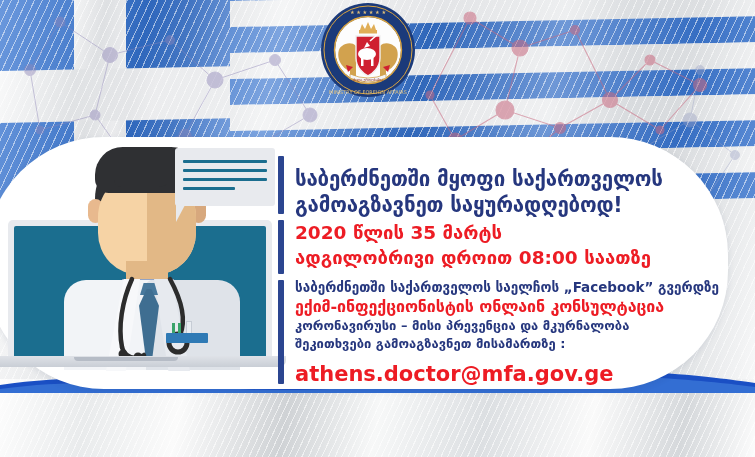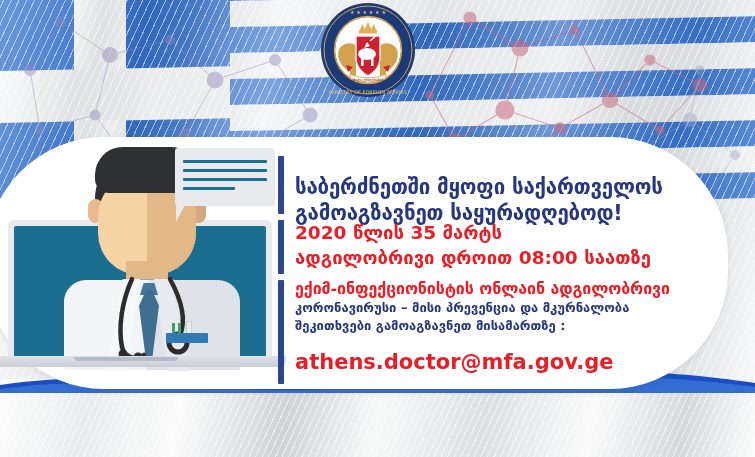--- a/index.html
+++ b/index.html
@@ -165,36 +165,36 @@
     border-left:9px solid #e8eaee;border-right:13px solid transparent;
     border-bottom:17px solid transparent;
   }
   .bl{position:absolute;left:8px;background:#1b6e8f;height:3px;border-radius:1px;}
 
   
   .content{position:absolute;left:278px;top:150px;width:440px;}
   .bar{position:absolute;left:0;width:6px;background:#2b4590;border-radius:1px;}
 
   .title{
-    position:absolute;left:17px;top:24px;width:420px;
+    position:absolute;left:17px;top:16px;width:420px;
     color:#26377e;font-size:20.5px;line-height:26px;font-weight:bold;
     letter-spacing:-.2px;
   }
   .dates{
     position:absolute;left:17px;top:70px;width:420px;
     color:#ed1c24;font-size:18.5px;line-height:25px;font-weight:bold;
   }
   .body{
     position:absolute;left:17px;top:128px;width:430px;
   }
   .l1{color:#26377e;font-size:13.5px;line-height:18px;font-weight:bold;}
   .l2{color:#ed1c24;font-size:16px;line-height:21px;font-weight:bold;letter-spacing:-.1px;}
   .l3{color:#26377e;font-size:13px;line-height:18px;font-weight:bold;}
   .l4{color:#26377e;font-size:13px;line-height:18px;font-weight:bold;}
-  .email{color:#ed1c24;font-size:21px;line-height:26px;font-weight:bold;margin-top:14px;}
+  .email{color:#ed1c24;font-size:21px;line-height:26px;font-weight:bold;margin-top:8px;}
 
   
   .emblem{position:absolute;left:320px;top:2px;width:96px;height:96px;}
 </style>
 </head>
 <body>
 
 <div id="poster">
 
   <div class="flag-wrap">
@@ -404,20 +404,21 @@
       <div>საბერძნეთში მყოფი საქართველოს</div>
       <div>გამოაგზავნეთ საყურადღებოდ!</div>
     </div>
 
     <div class="dates">
       <div>2020 წლის 35 მარტს</div>
       <div>ადგილობრივი დროით 08:00 საათზე</div>
     </div>
 
     <div class="body">
-      <div class="l2">ექიმ-ინფექციონისტის ონლაინ ადგილობრივი</div>
+      <div class="l1">საბერძნეთში საქართველოს საელჩოს „Facebook” გვერდზე</div>
+      <div class="l2">ექიმ-ინფექციონისტის ონლაინ კონსულტაცია</div>
       <div class="l3">კორონავირუსი – მისი პრევენცია და მკურნალობა</div>
       <div class="l4">შეკითხვები გამოაგზავნეთ  მისამართზე :</div>
       <div class="email">athens.doctor@mfa.gov.ge</div>
     </div>
 
   </div>
 </div>
 
 </body></html>

